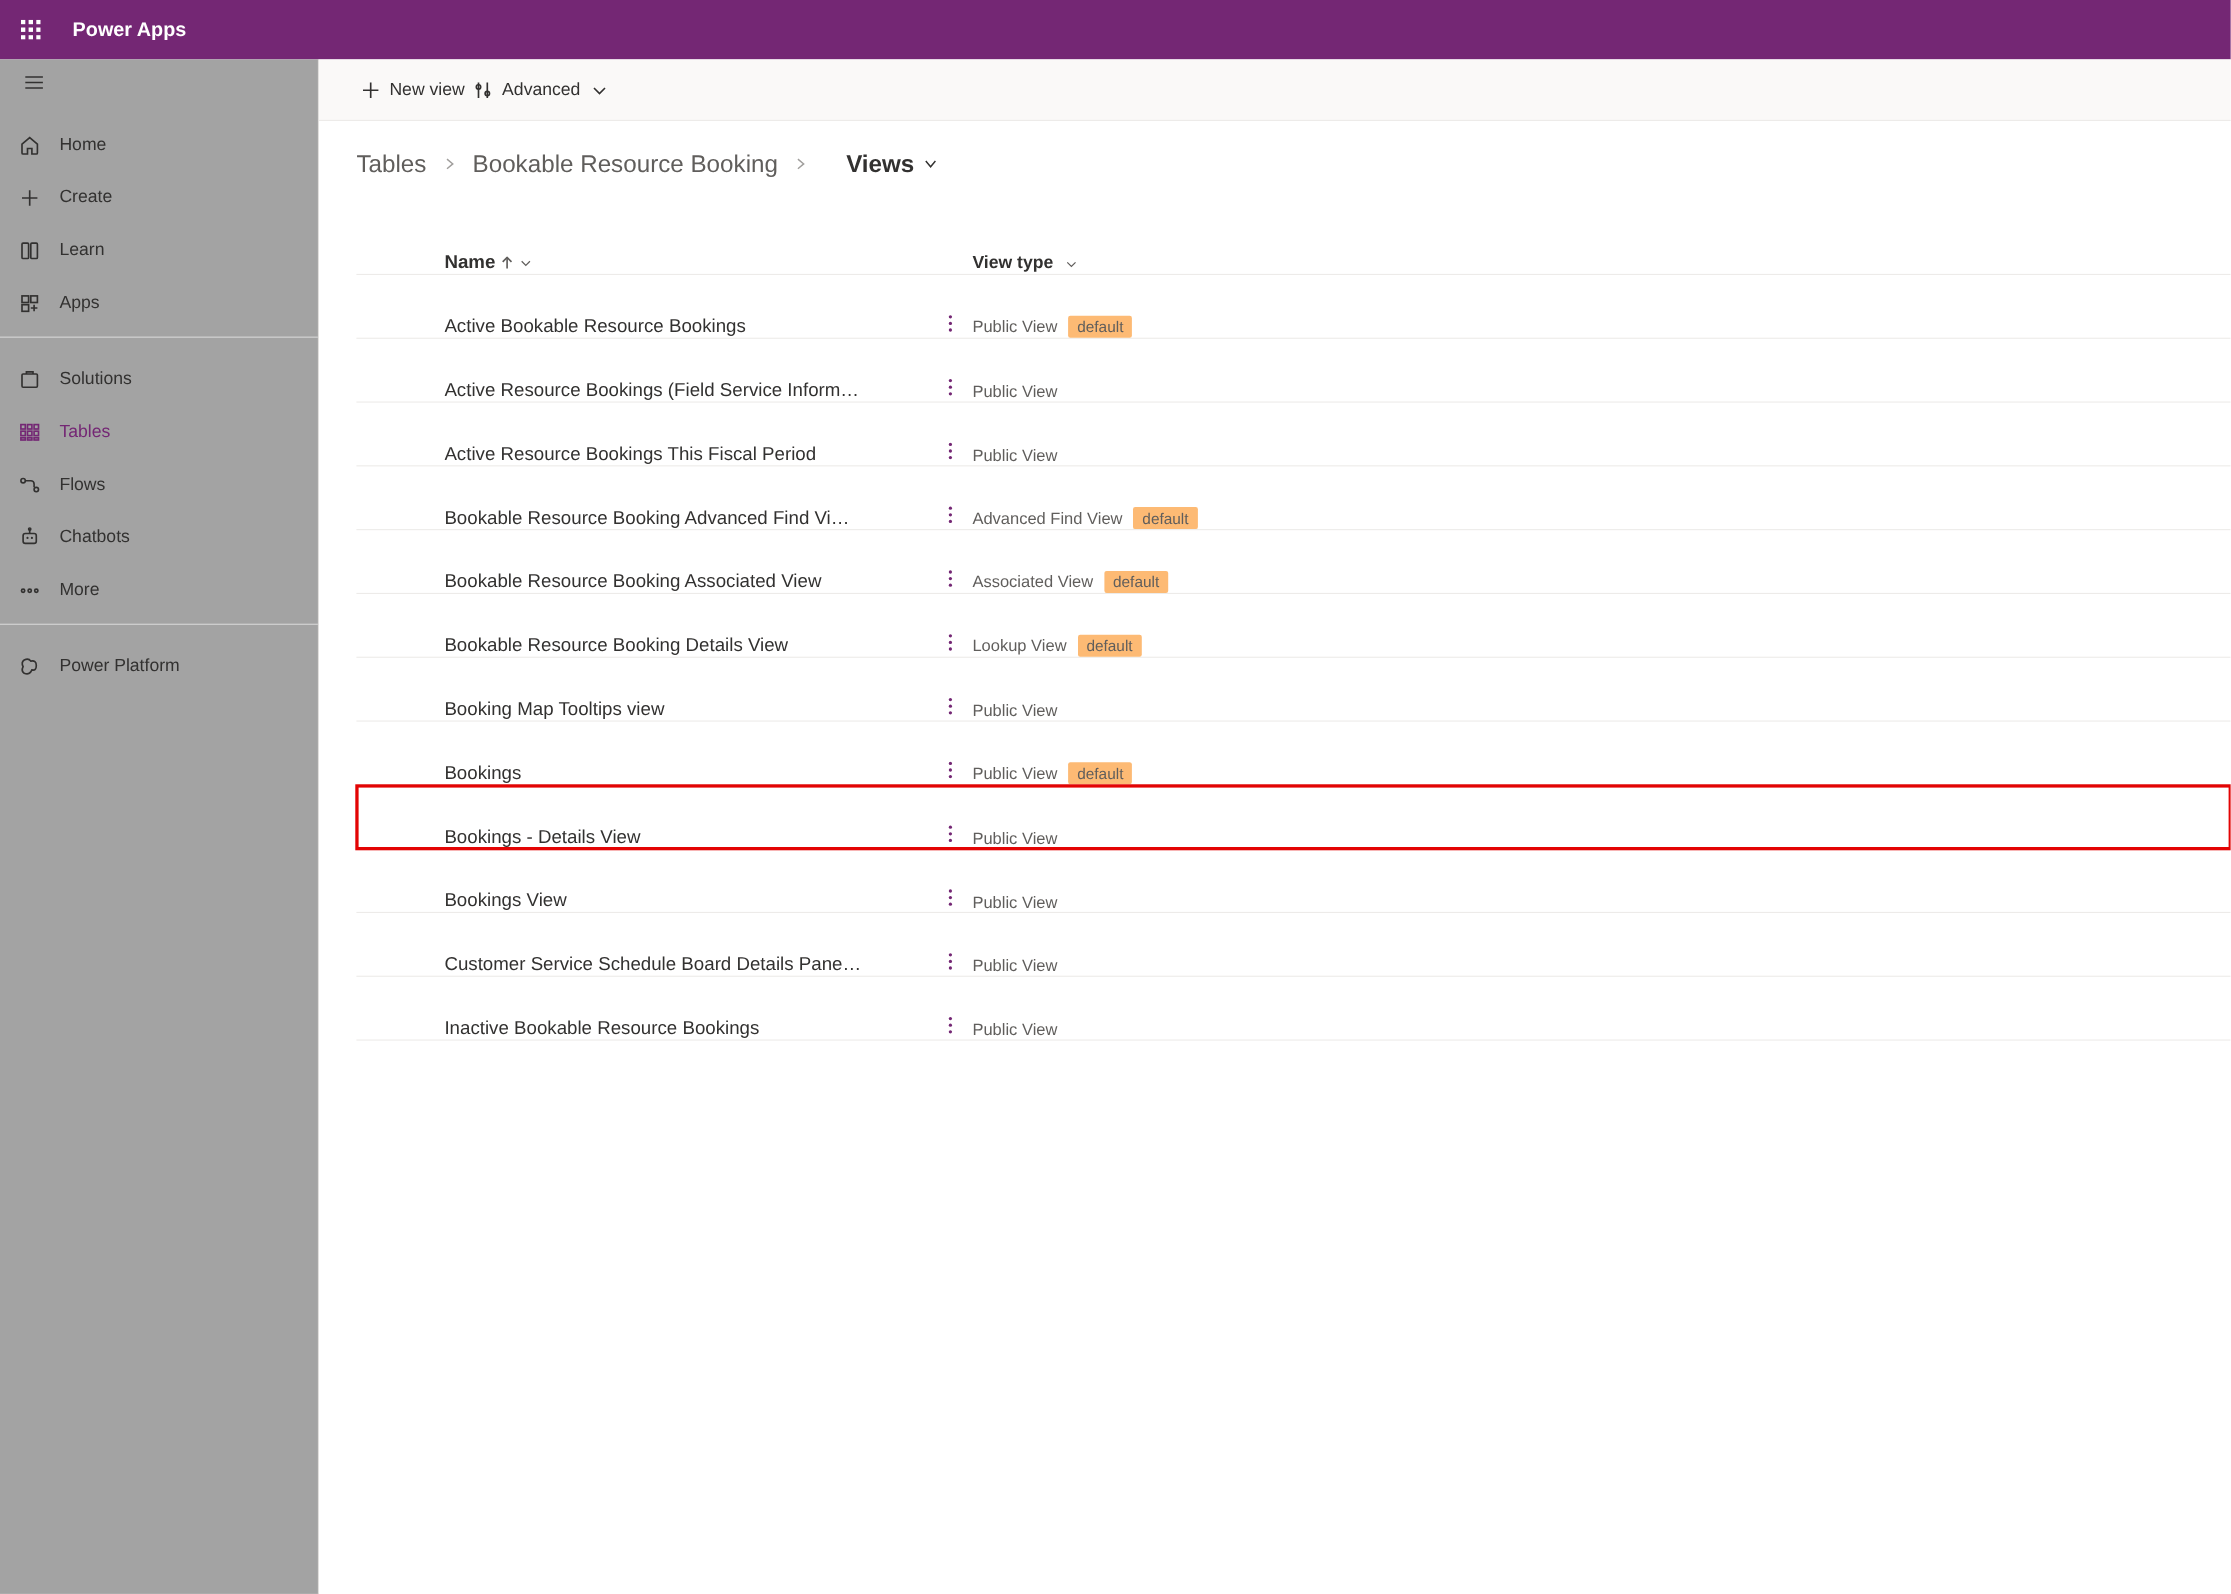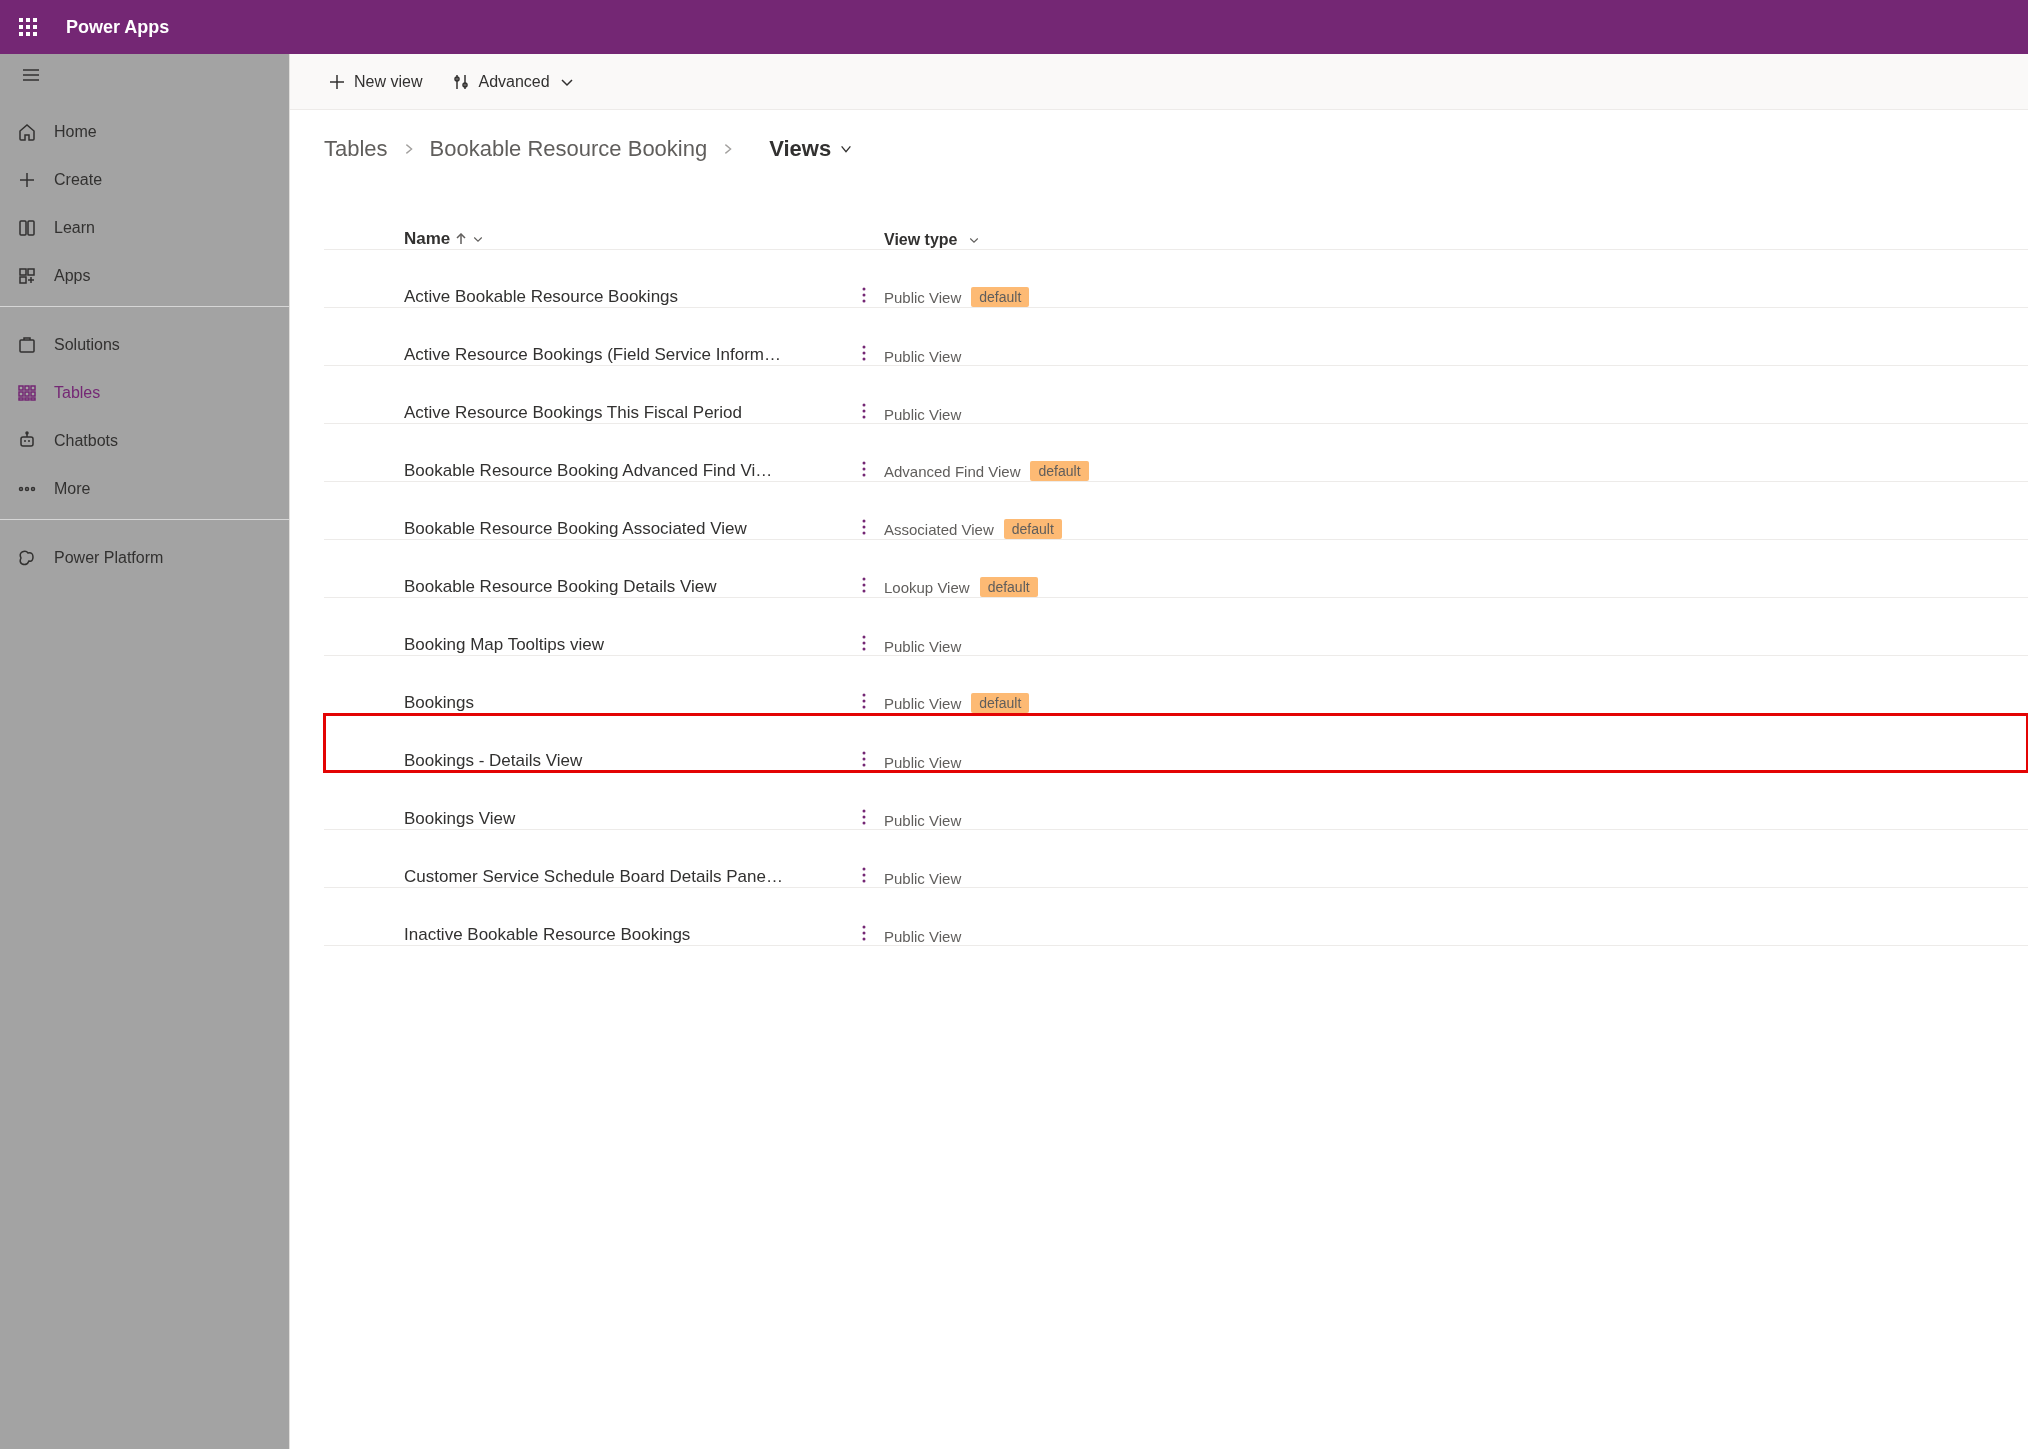--- a/index.html
+++ b/index.html
@@ -64,21 +64,20 @@
 
   
   .main { flex: 1; display: flex; flex-direction: column; min-width: 0; }
   .toolbar {
     height: 56px;
     border-bottom: 1px solid #edebe9;
     background: #faf9f8;
     display: flex;
     align-items: center;
     padding: 0 34px;
-    gap: 22px;
   }
   .tb-btn {
     display: flex; align-items: center; gap: 8px;
     font-size: 16px; color: #323130;
     cursor: pointer;
     padding: 6px 4px;
   }
   .tb-icon { display: flex; align-items: center; justify-content: center; width: 18px; height: 18px; }
   .tb-icon svg { width: 16px; height: 16px; stroke: currentColor; fill: none; stroke-width: 1.5; }
 
@@ -217,20 +216,30 @@
               <rect x="14" y="3" width="4" height="4"></rect>
               <rect x="2" y="9" width="4" height="4"></rect>
               <rect x="8" y="9" width="4" height="4"></rect>
               <rect x="14" y="9" width="4" height="4"></rect>
               <rect x="2" y="15" width="4" height="2"></rect>
               <rect x="8" y="15" width="4" height="2"></rect>
               <rect x="14" y="15" width="4" height="2"></rect>
             </svg>
           </span>
           <span>Tables</span>
+        </div>
+        <div class="nav-item">
+          <span class="nav-icon">
+            <svg viewBox="0 0 20 20">
+              <circle cx="4" cy="6" r="2"></circle>
+              <circle cx="16" cy="14" r="2"></circle>
+              <path d="M6 6h5a3 3 0 0 1 3 3v3"></path>
+            </svg>
+          </span>
+          <span>Flows</span>
         </div>
         <div class="nav-item">
           <span class="nav-icon">
             <svg viewBox="0 0 20 20">
               <rect x="4" y="6" width="12" height="9" rx="2"></rect>
               <line x1="10" y1="2" x2="10" y2="6"></line>
               <circle cx="10" cy="2" r="1"></circle>
               <circle cx="8" cy="10" r="1" fill="currentColor" stroke="none"></circle>
               <circle cx="12" cy="10" r="1" fill="currentColor" stroke="none"></circle>
             </svg>

